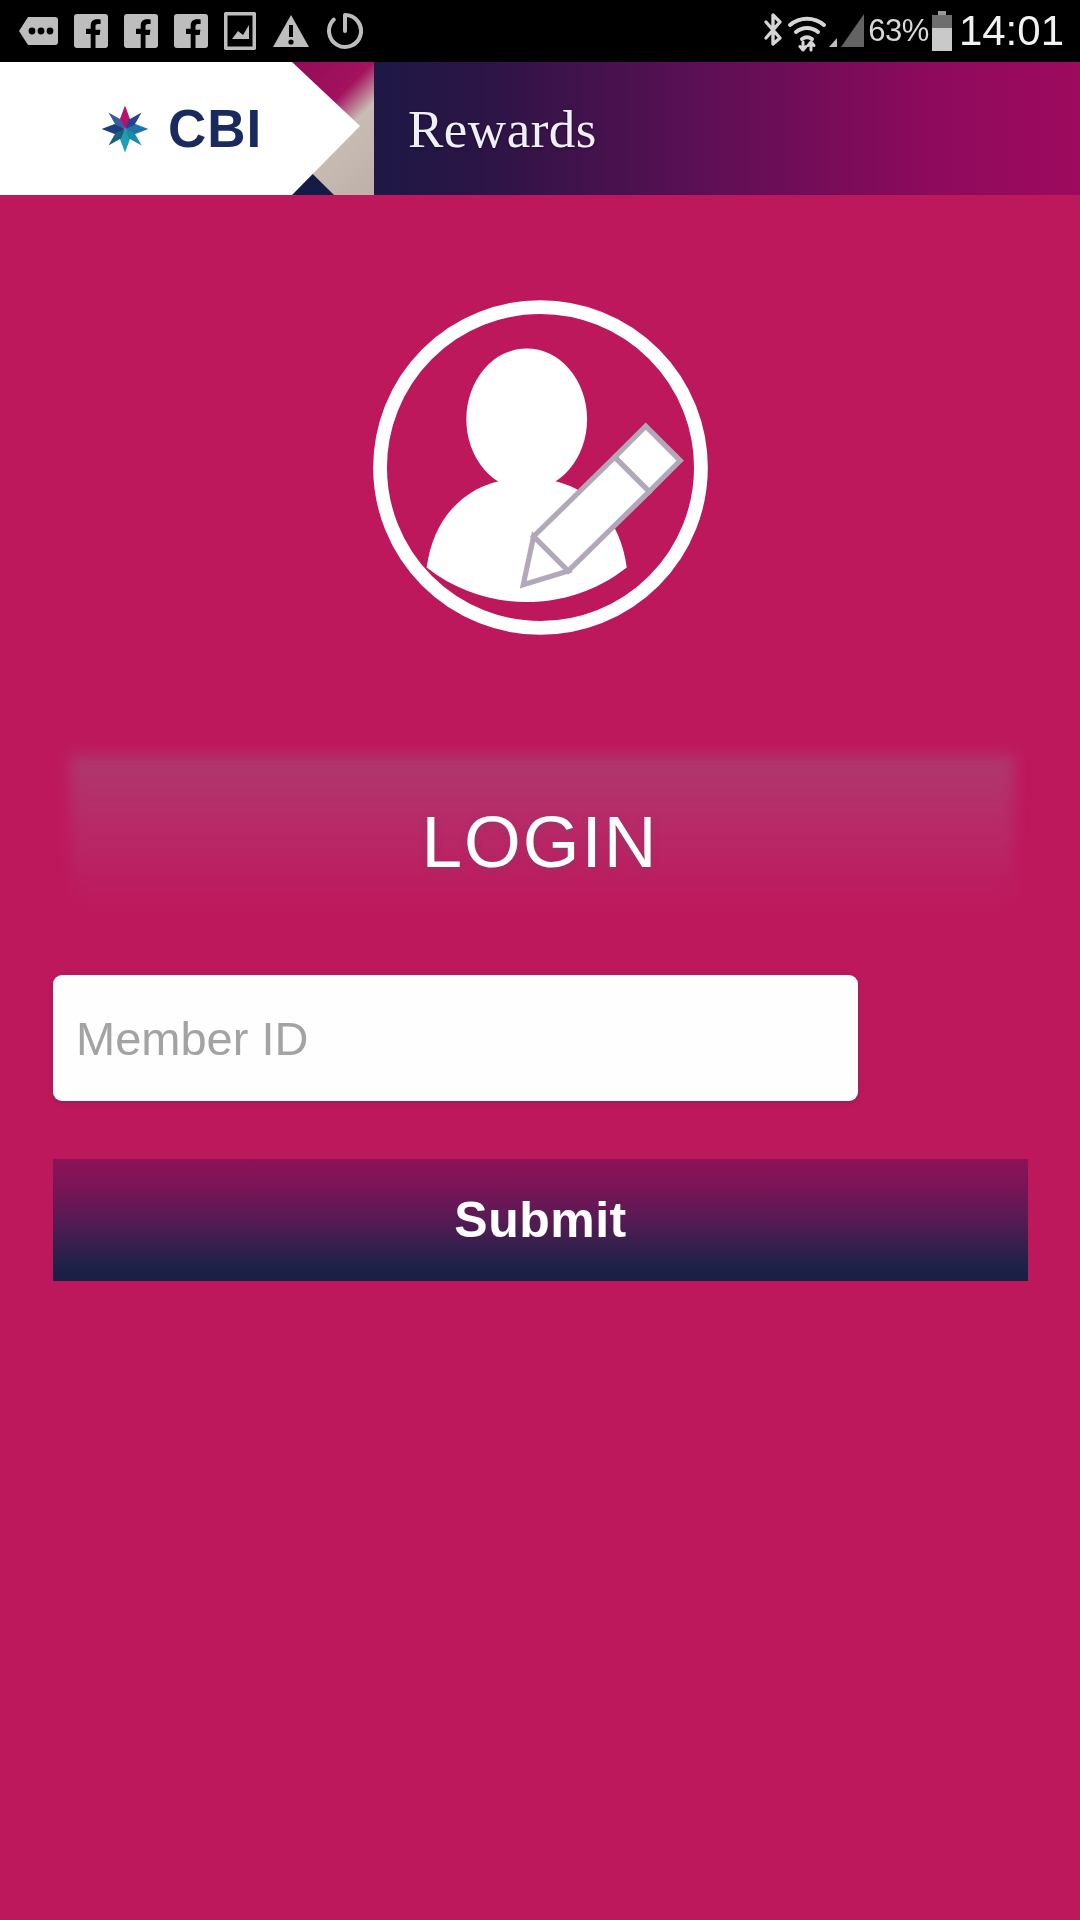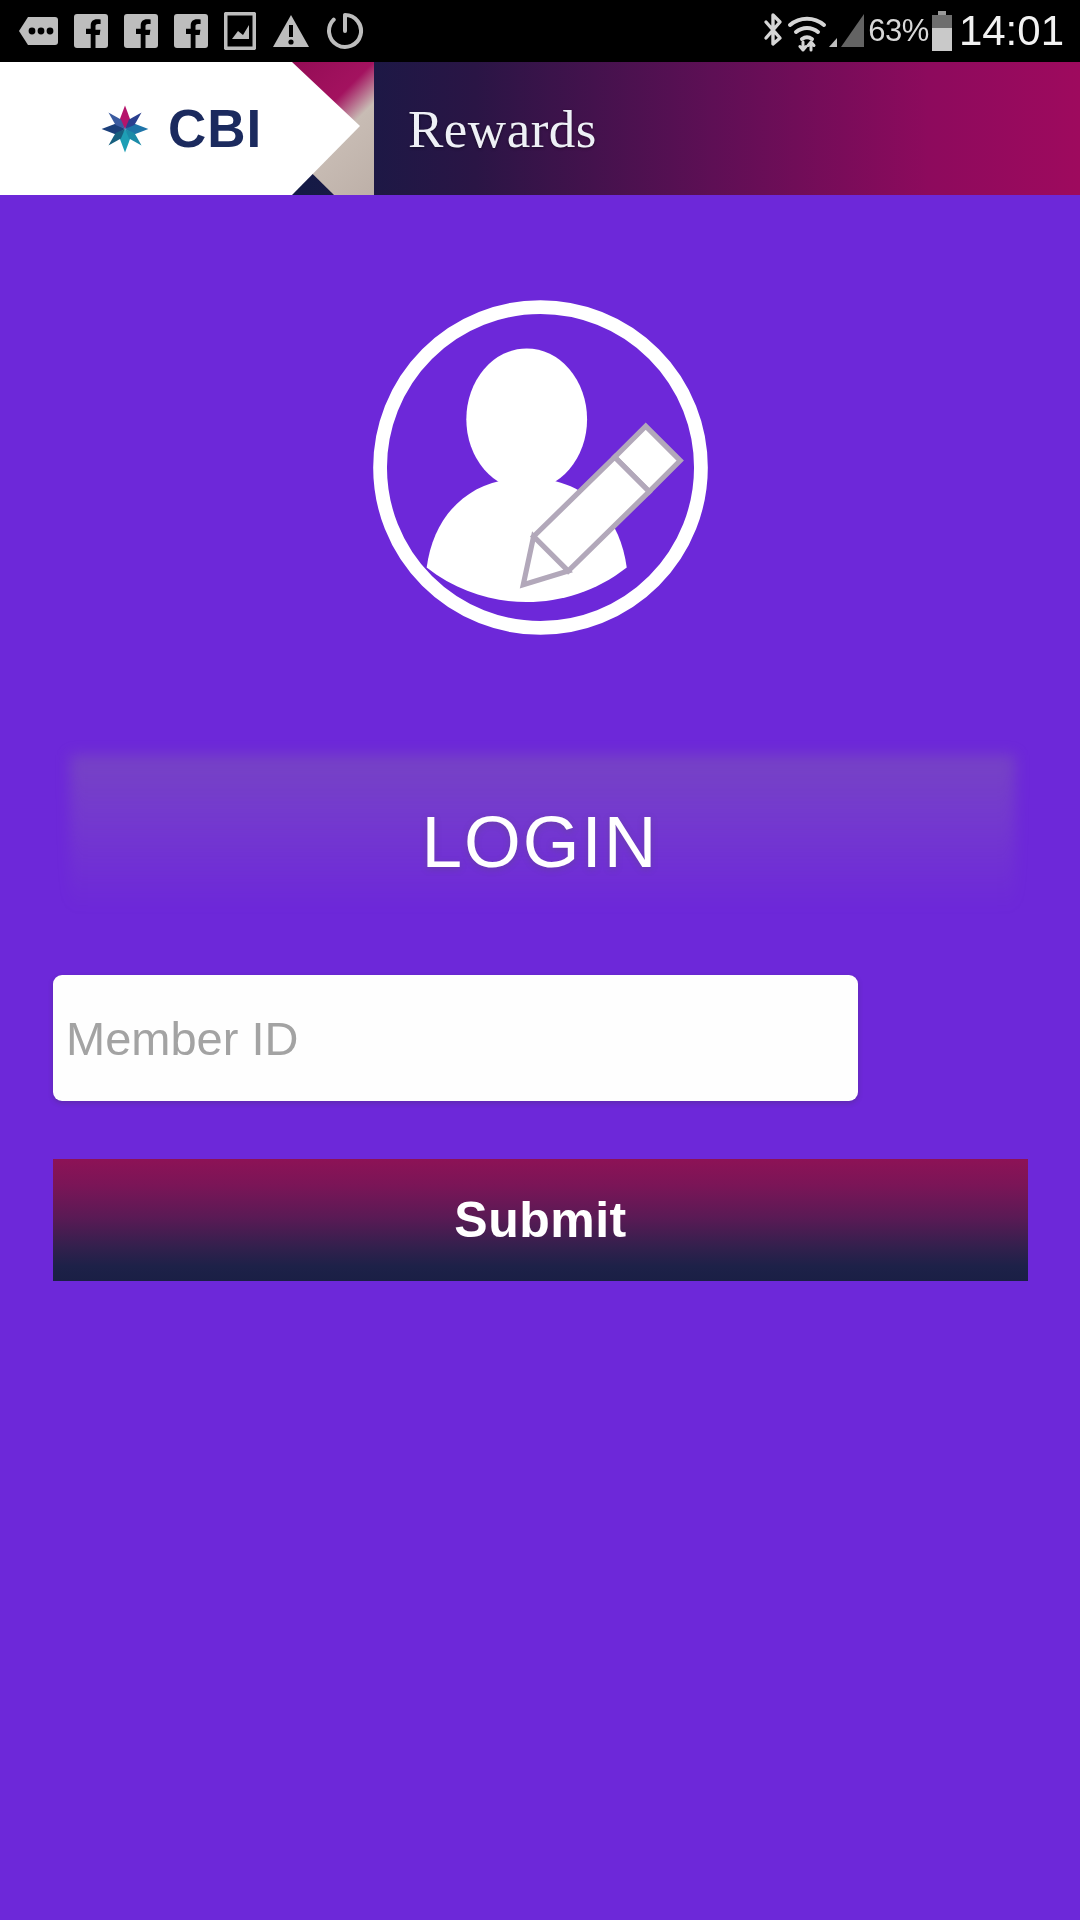--- a/index.html
+++ b/index.html
@@ -67,21 +67,21 @@
     display:flex; align-items:center;
     color:#eef0f6; font-size:53px; letter-spacing:0.5px;
     font-family:"Liberation Serif", serif;
     text-shadow:0 1px 3px rgba(0,0,0,.45);
   }
 
   
   .content{
     position:absolute; top:195px; left:0;
     width:1080px; height:1725px;
-    background:#6d28d9;
+    background:#be185d;
   }
   
   .watermark{
     position:absolute; top:560px; left:70px;
     width:945px; height:155px;
     background:linear-gradient(180deg, rgba(140,130,150,.30) 0%, rgba(150,140,158,.16) 45%, rgba(178,168,186,0) 100%);
     filter:blur(7px);
   }
 
   .avatar-wrap{
@@ -102,21 +102,21 @@
   .form{
     position:absolute; top:780px; left:53px;
     width:975px;
   }
   .field{
     width:805px; height:126px;
     background:#fefefe;
     border-radius:9px;
     box-shadow:0 2px 5px rgba(60,50,70,.30);
     display:flex; align-items:center;
-    padding-left:13px;
+    padding-left:23px;
     margin-bottom:58px;
     border:none;
     outline:none;
     font-size:47px;
     color:#999999;
     font-family:"Liberation Sans", sans-serif;
   }
   .field::placeholder{ color:#a3a3a3; opacity:1; }
 
   .submit-btn{

